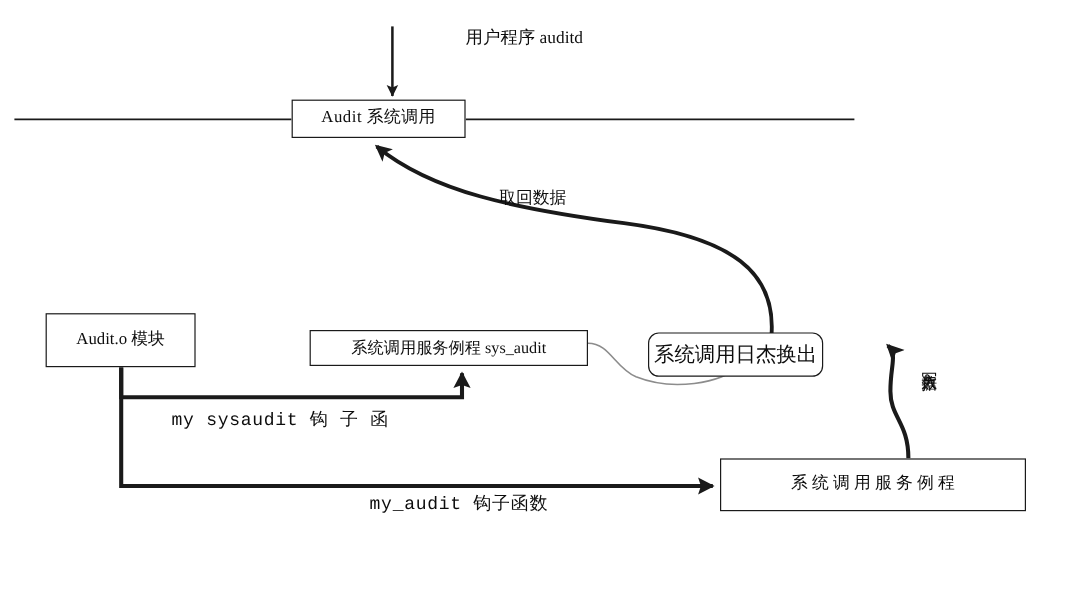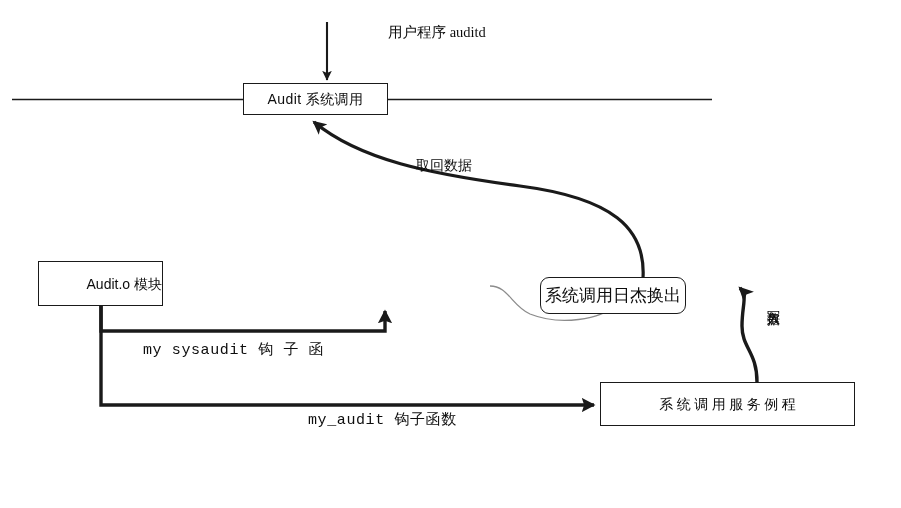--- a/index.html
+++ b/index.html
@@ -29,37 +29,36 @@
   .node {
     position: absolute;
     box-sizing: border-box;
     background: #ffffff;
     border: 1px solid #1a1a1a;
     display: flex;
     align-items: center;
     justify-content: center;
     white-space: nowrap;
     color: #0d0d0d;
-    font-family: Liberation Sans, sans-serif;
+    font-family: Liberation Serif, serif;
     font-size: 14px;
     line-height: 1;
   }
   .node.rounded {
     border-radius: 9px;
   }
   
   #node-audit-syscall {
     left: 243px; top: 83px; width: 145px; height: 32px;
     font-size: 14px;
     letter-spacing: 0.4px;
   }
   #node-audit-module {
     left: 38px; top: 261px; width: 125px; height: 45px;
     font-size: 14px;
-    justify-content: flex-end;
   }
   #node-sys-audit {
     left: 258px; top: 275px; width: 232px; height: 30px;
     font-size: 13.5px;
   }
   #node-log-out {
     left: 540px; top: 277px; width: 146px; height: 37px;
     font-size: 17px;
   }
   #node-syscall-service {
@@ -143,20 +142,23 @@
   </svg>
 
   <div class="node" id="node-audit-syscall">
     <span>Audit 系统调用</span>
   </div>
 
   <div class="node" id="node-audit-module">
     <span>Audit.o 模块</span>
   </div>
 
+  <div class="node" id="node-sys-audit">
+    <span>系统调用服务例程 sys_audit</span>
+  </div>
 
   <div class="node rounded" id="node-log-out">
     <span>系统调用日杰换出</span>
   </div>
 
   <div class="node" id="node-syscall-service">
     <span>系统调用服务例程</span>
   </div>
 
   <div class="label" id="label-user-program">用户程序 auditd</div>

